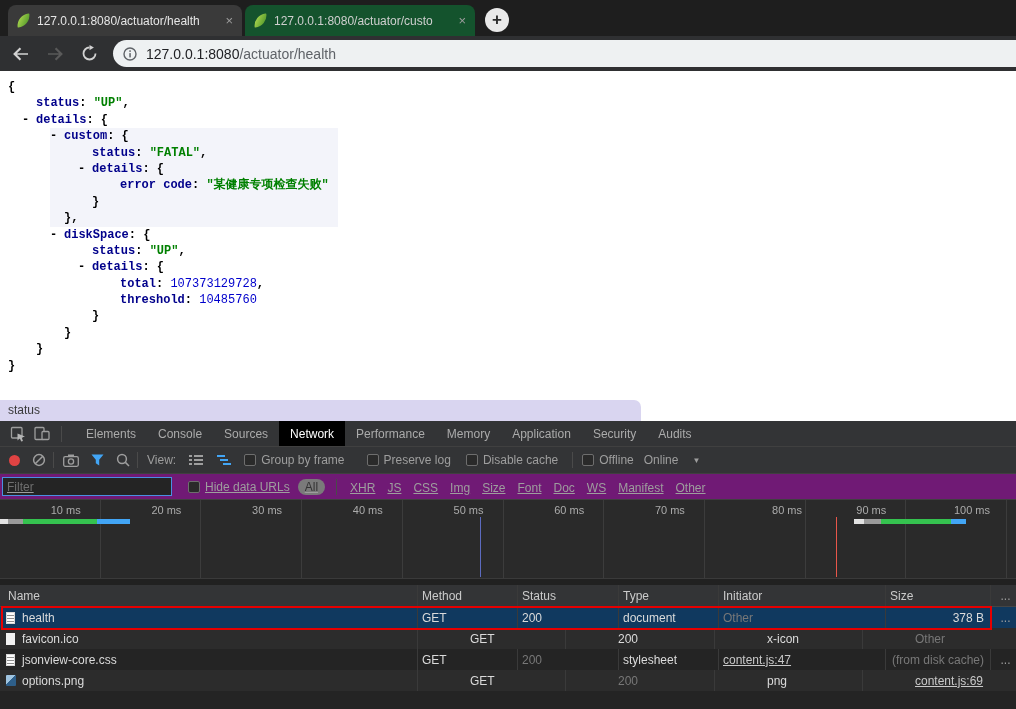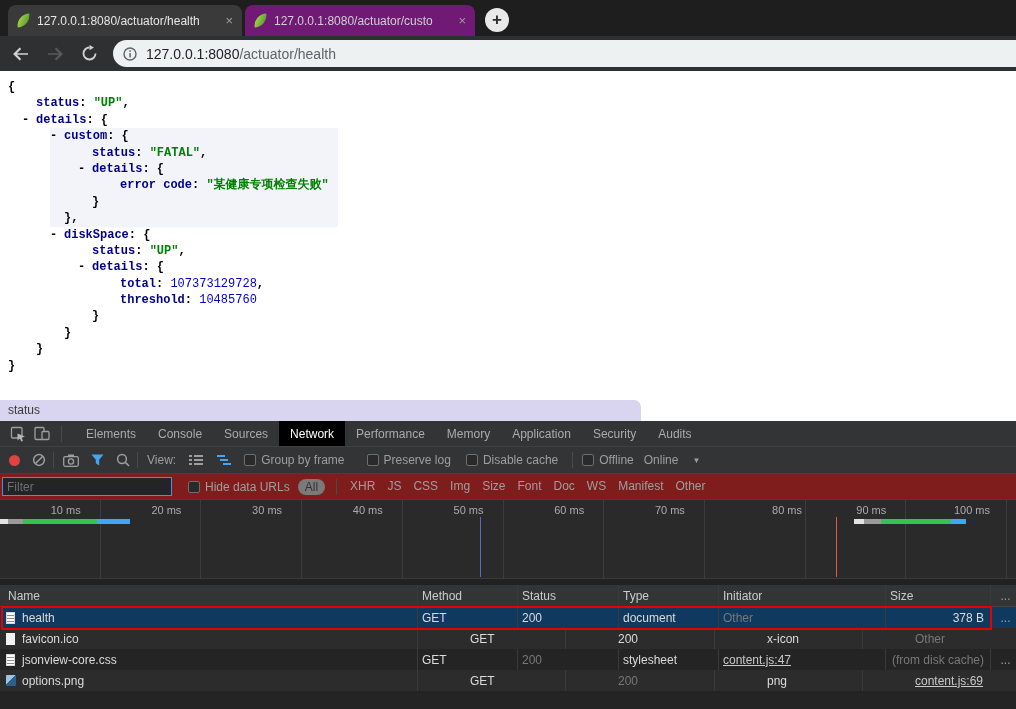--- a/index.html
+++ b/index.html
@@ -3,21 +3,21 @@
 <meta charset="utf-8">
 <style>
   html,body{margin:0;padding:0;background:#555;}
   .screen{position:relative;width:1016px;height:709px;background:#fff;overflow:hidden;
           font-family:"Liberation Sans",sans-serif;-webkit-font-smoothing:antialiased;}
 
   
   .tabstrip{position:absolute;top:0;left:0;right:0;height:36px;background:#1e1e1e;display:flex;align-items:flex-end;}
   .tab{height:31px;display:flex;align-items:center;border-radius:8px 8px 0 0;padding:0 9px;box-sizing:border-box;}
   .tab.active{background:#3a3a3a;width:234px;margin-left:8px;}
-  .tab.inactive{background:#701a75;width:230px;margin-left:3px;}
+  .tab.inactive{background:#14532d;width:230px;margin-left:3px;}
   .leaf{width:13px;height:13px;flex:0 0 13px;background:linear-gradient(120deg,#a8d44d 20%,#569b2c 80%);
         border-radius:100% 6% 100% 6%;transform:rotate(-6deg);}
   .tab-title{color:#e6e6e6;font-size:12px;white-space:nowrap;overflow:hidden;flex:1;margin:0 7px;}
   .tab.inactive .tab-title{color:#cfcfcf;}
   .tab-close{color:#9d9d9d;font-size:13px;line-height:13px;cursor:default;}
   .newtab{width:24px;height:24px;margin:0 0 4px 10px;border-radius:50%;background:#e9e9e9;color:#2c2c2c;
           font-size:17px;font-weight:bold;display:flex;align-items:center;justify-content:center;}
 
   .toolbar{position:absolute;top:36px;left:0;right:0;height:35px;background:#2f3032;display:flex;align-items:center;}
   .nav-btn{width:26px;height:26px;display:flex;align-items:center;justify-content:center;margin-left:8px;}
@@ -54,26 +54,26 @@
   .dt-toolbar{position:absolute;top:26px;left:0;right:0;height:27px;background:#333436;display:flex;align-items:center;
               border-bottom:1px solid #404040;box-sizing:border-box;}
   .rec-dot{width:11px;height:11px;border-radius:50%;background:#e04343;margin-left:9px;}
   .tb-gap{margin-left:12px;display:flex;align-items:center;}
   .vsep{width:1px;height:16px;background:#4a4a4a;margin:0 7px;}
   .cb{width:10px;height:10px;border:1px solid #6e6e6e;border-radius:2px;background:#2a2a2a;display:inline-block;
       margin-right:5px;flex:0 0 auto;}
   .tb-label{color:#9e9e9e;white-space:nowrap;}
   .caret{font-size:8px;margin-left:14px;color:#9e9e9e;}
 
-  .dt-filterbar{position:absolute;top:53px;left:0;right:0;height:26px;background:#7f1d1d;display:flex;align-items:center;
-                border-bottom:1px solid #404040;box-sizing:border-box;}
+  .dt-filterbar{position:absolute;top:53px;left:0;right:0;height:26px;background:#701a75;display:flex;align-items:center;
+                border-bottom:1px solid #404040;box-sizing:border-box;text-decoration:underline;}
   .filter-input{width:160px;height:17px;margin-left:2px;background:#242424;border:1px solid #4a90e2;
                 color:#cfcfcf;font-size:12px;padding:0 4px;outline:none;font-family:"Liberation Sans",sans-serif;}
   .filter-input::placeholder{color:#6f6f6f;}
-  .chips{display:flex;align-items:flex-start;}
+  .chips{display:flex;align-items:flex-end;}
   .chip{margin:0 6px;color:#9e9e9e;white-space:nowrap;}
   .chip.active{background:#7a7a7a;color:#333;border-radius:8px;padding:1px 7px;margin:0 4px;}
 
   .overview{position:absolute;top:79px;left:0;right:0;height:85px;background:#2a2a2a;overflow:hidden;}
   .ov-grid{position:absolute;top:0;bottom:7px;width:1px;background:#3c3c3c;}
   .ov-label{position:absolute;top:4px;width:60px;text-align:center;font-size:11px;color:#ababab;}
   .ov-bar{position:absolute;top:19px;height:5px;display:flex;}
   .ov-seg{height:5px;}
   .ov-event{position:absolute;top:17px;bottom:8px;width:1px;}
   .ov-bottom{position:absolute;bottom:0;left:0;right:0;height:7px;background:#212121;border-top:1px solid #3a3a3a;box-sizing:border-box;}

